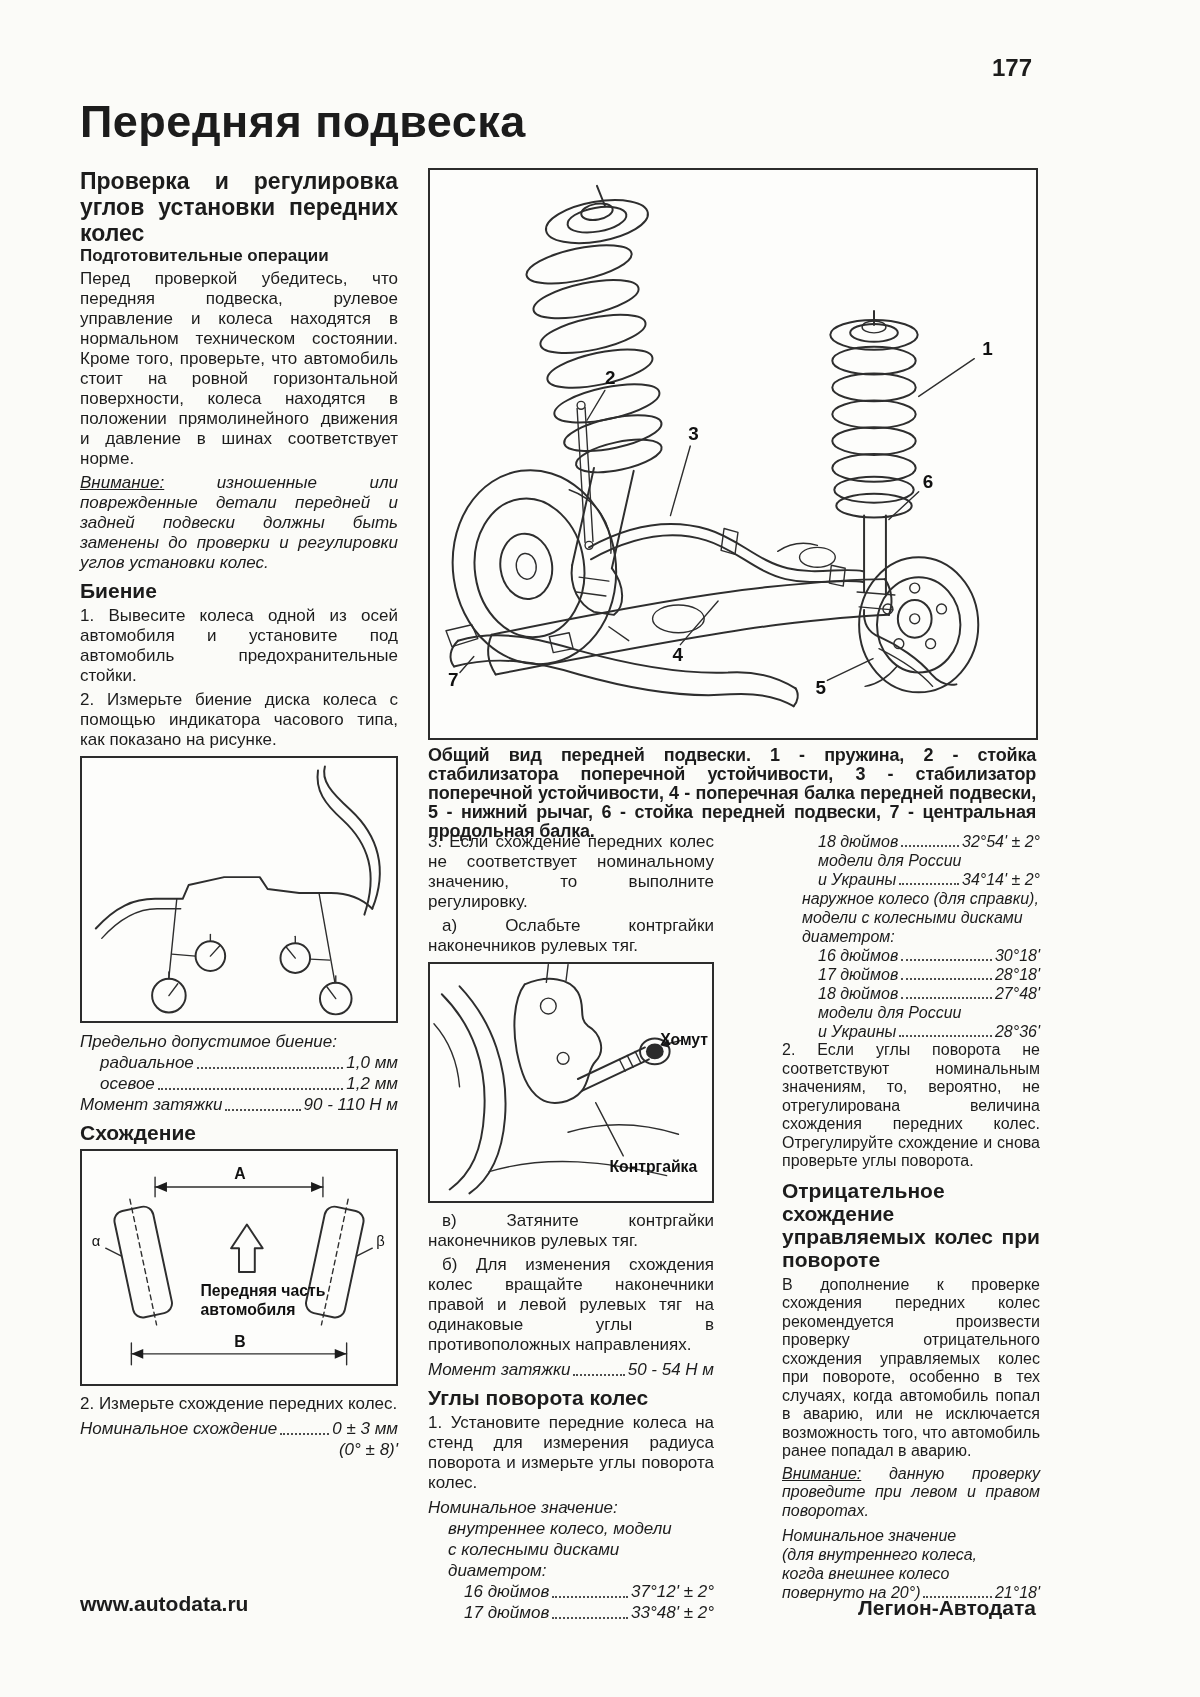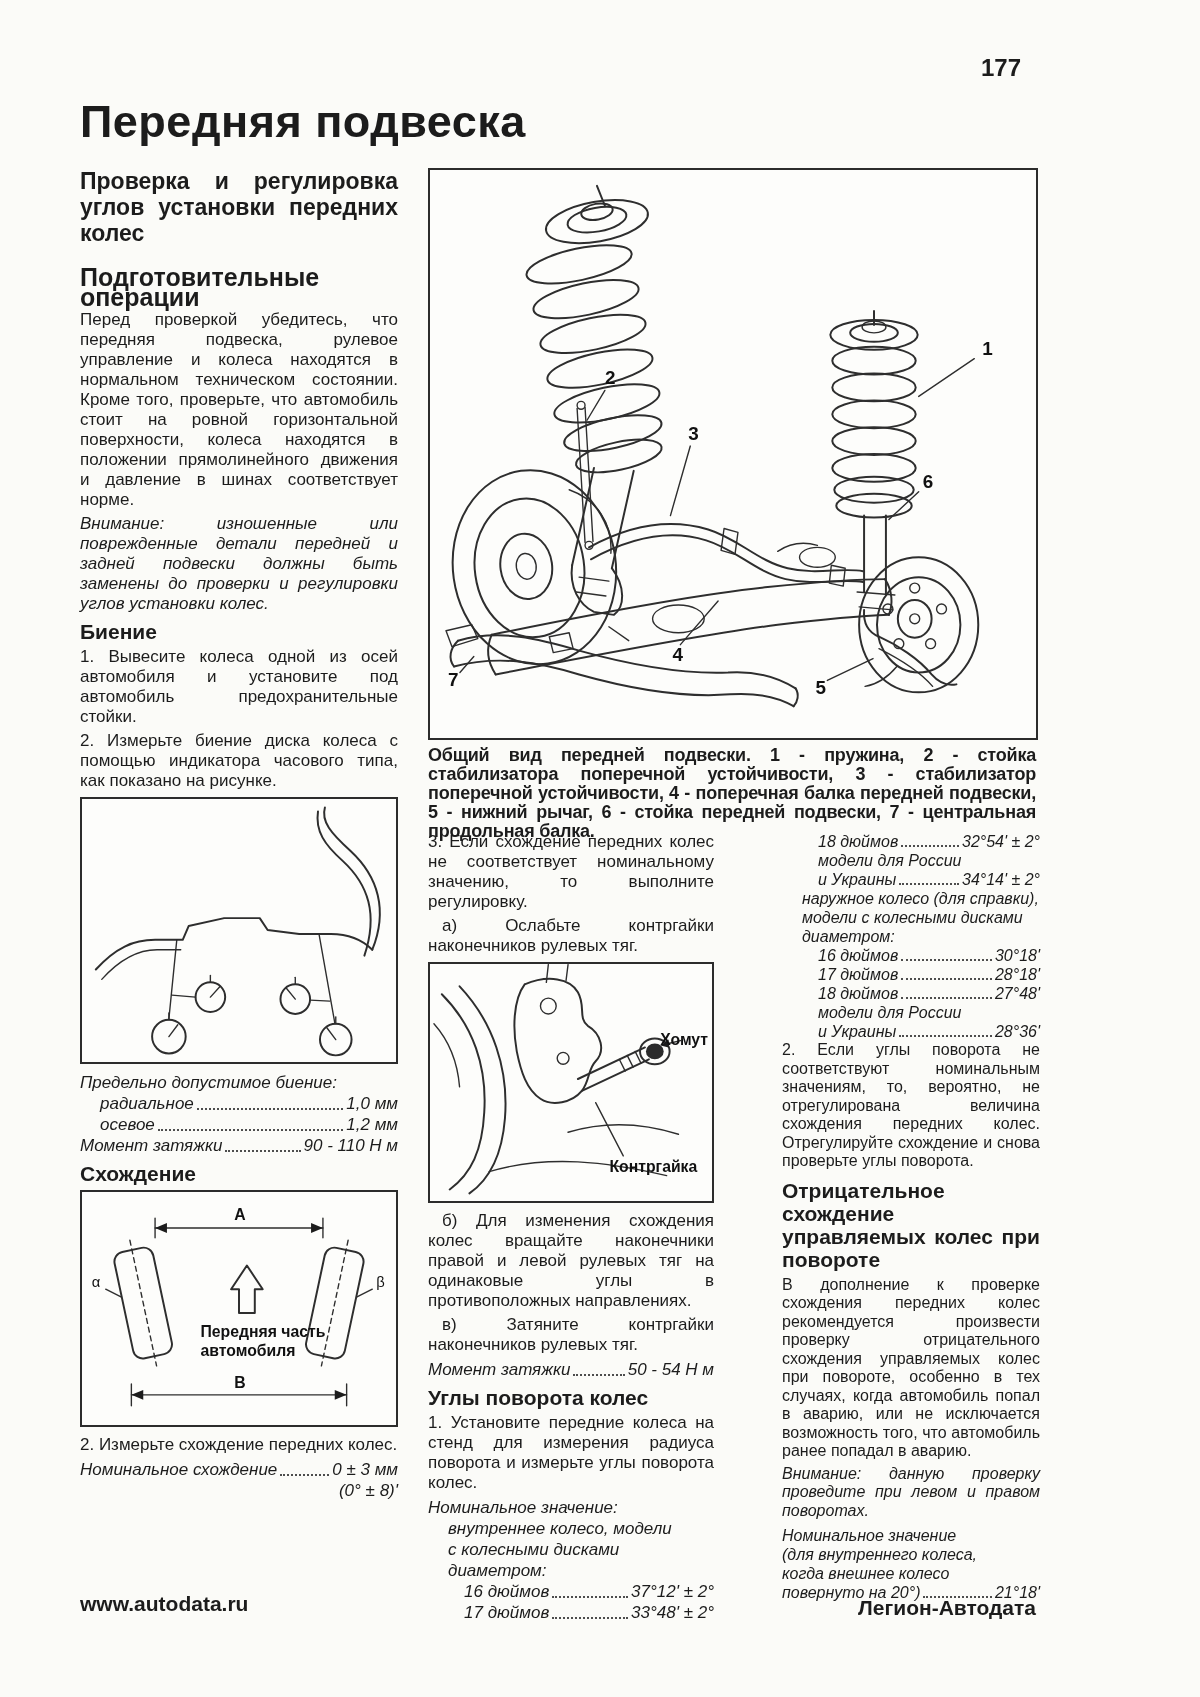--- a/index.html
+++ b/index.html
@@ -3,32 +3,32 @@
 <meta charset="utf-8">
 <style>
   html,body{margin:0;padding:0;background:#e9e9e6;}
   .page{position:relative;width:1200px;height:1697px;background:#fbfbf8;color:#1c1c1c;
         font-family:"Liberation Sans",sans-serif;overflow:hidden;}
   .pos{position:absolute;}
   
   .h-title{font-size:45px;font-weight:bold;letter-spacing:.5px;}
   .page-num{font-size:24px;font-weight:bold;}
   .h-sec{font-size:23px;font-weight:bold;line-height:26px;margin:0 0 0;}
-  .h-sub{font-size:25px;font-weight:bold;margin:21px 0 3px;}
+  .h-sub{font-size:17px;font-weight:bold;margin:0 0 3px;}
   .h-med{font-size:21px;font-weight:bold;margin:8px 0 5px;}
   .h-med.tight{line-height:23px;}
   
   .col{text-align:justify;}
   .left-col{width:318px;font-size:17px;line-height:20px;}
   .mid-col{width:286px;font-size:17px;line-height:20px;}
   .right-col{width:258px;font-size:16px;line-height:18.5px;}
   p{margin:0 0 4px;}
   .substep{text-indent:14px;}
   .warn{font-style:italic;margin:2px 0 6px;}
-  .warn-label{}
+  .warn-label{text-decoration:underline;}
   
   .spec{font-style:italic;}
   .left-col .spec,.mid-col .spec{font-size:17px;line-height:21px;}
   .right-col .spec{font-size:16px;line-height:19px;}
   .spec-row{display:flex;align-items:baseline;}
   .spec-row .leader{flex:1 1 auto;min-width:12px;border-bottom:2px dotted #4d4d4d;
                     align-self:flex-end;margin:0 3px 4px;}
   .ind1{padding-left:20px;}
   .ind2{padding-left:36px;}
   .right-line{text-align:right;}
@@ -40,21 +40,21 @@
   .fig-num{font-family:"Liberation Sans",sans-serif;font-size:19px;font-weight:bold;fill:#111;}
   .fig-txt{font-family:"Liberation Sans",sans-serif;font-size:16px;font-weight:bold;fill:#111;}
   .fig-txt-sm{font-family:"Liberation Sans",sans-serif;font-size:15px;fill:#111;}
   .footer{font-size:21px;font-weight:bold;}
 </style>
 </head>
 <body>
 
 <div class="page">
 
-  <div class="pos page-num" style="top:54px;right:179px;">177</div>
+  <div class="pos page-num" style="top:54px;right:168px;">177</div>
   <div class="pos h-title" style="top:96px;left:80px;">Передняя подвеска</div>
 
   <div class="pos col left-col" style="top:168px;left:80px;">
     <div class="h-sec">Проверка и регулировка углов установки передних колес</div>
     <div class="h-sub">Подготовительные операции</div>
     <p>Перед проверкой убедитесь, что передняя подвеска, рулевое управление и колеса находятся в нормальном техническом состоянии. Кроме того, проверьте, что автомобиль стоит на ровной горизонтальной поверхности, колеса находятся в положении прямолинейного движения и давление в шинах соответствует норме.</p>
     <p class="warn"><span class="warn-label">Внимание:</span><span> изношенные или поврежденные детали передней и задней подвески должны быть заменены до проверки и регулировки углов установки колес.</span></p>
 
     <div class="h-med">Биение</div>
     <p>1. Вывесите колеса одной из осей автомобиля и установите под автомобиль предохранительные стойки.</p>
@@ -290,22 +290,22 @@
           <path d="M254,77 L242,80" class="thin"></path>
           <path d="M196,194 L168,140" class="thin"></path>
         </g>
         <ellipse cx="228" cy="88" rx="9" ry="8" fill="#2b2b2b"></ellipse>
         <polygon points="234,82 242,76 242,84" fill="#1c1c1c"></polygon>
         <text class="fig-txt" x="282" y="82" text-anchor="end">Хомут</text>
         <text class="fig-txt" x="182" y="210">Контргайка</text>
       </svg>
     </div>
 
+    <p class="substep">в) Затяните контргайки наконечников рулевых тяг.</p>
     <p class="substep">б) Для изменения схождения колес вращайте наконечники правой и левой рулевых тяг на одинаковые углы в противоположных направлениях.</p>
-    <p class="substep">в) Затяните контргайки наконечников рулевых тяг.</p>
     <div class="spec">
       <div class="spec-row">
         <span>Момент затяжки</span>
         <span class="leader"></span>
         <span>50 - 54 Н м</span>
       </div>
     </div>
 
     <div class="h-med">Углы поворота колес</div>
     <p>1. Установите передние колеса на стенд для измерения радиуса поворота и измерьте углы поворота колес.</p>

